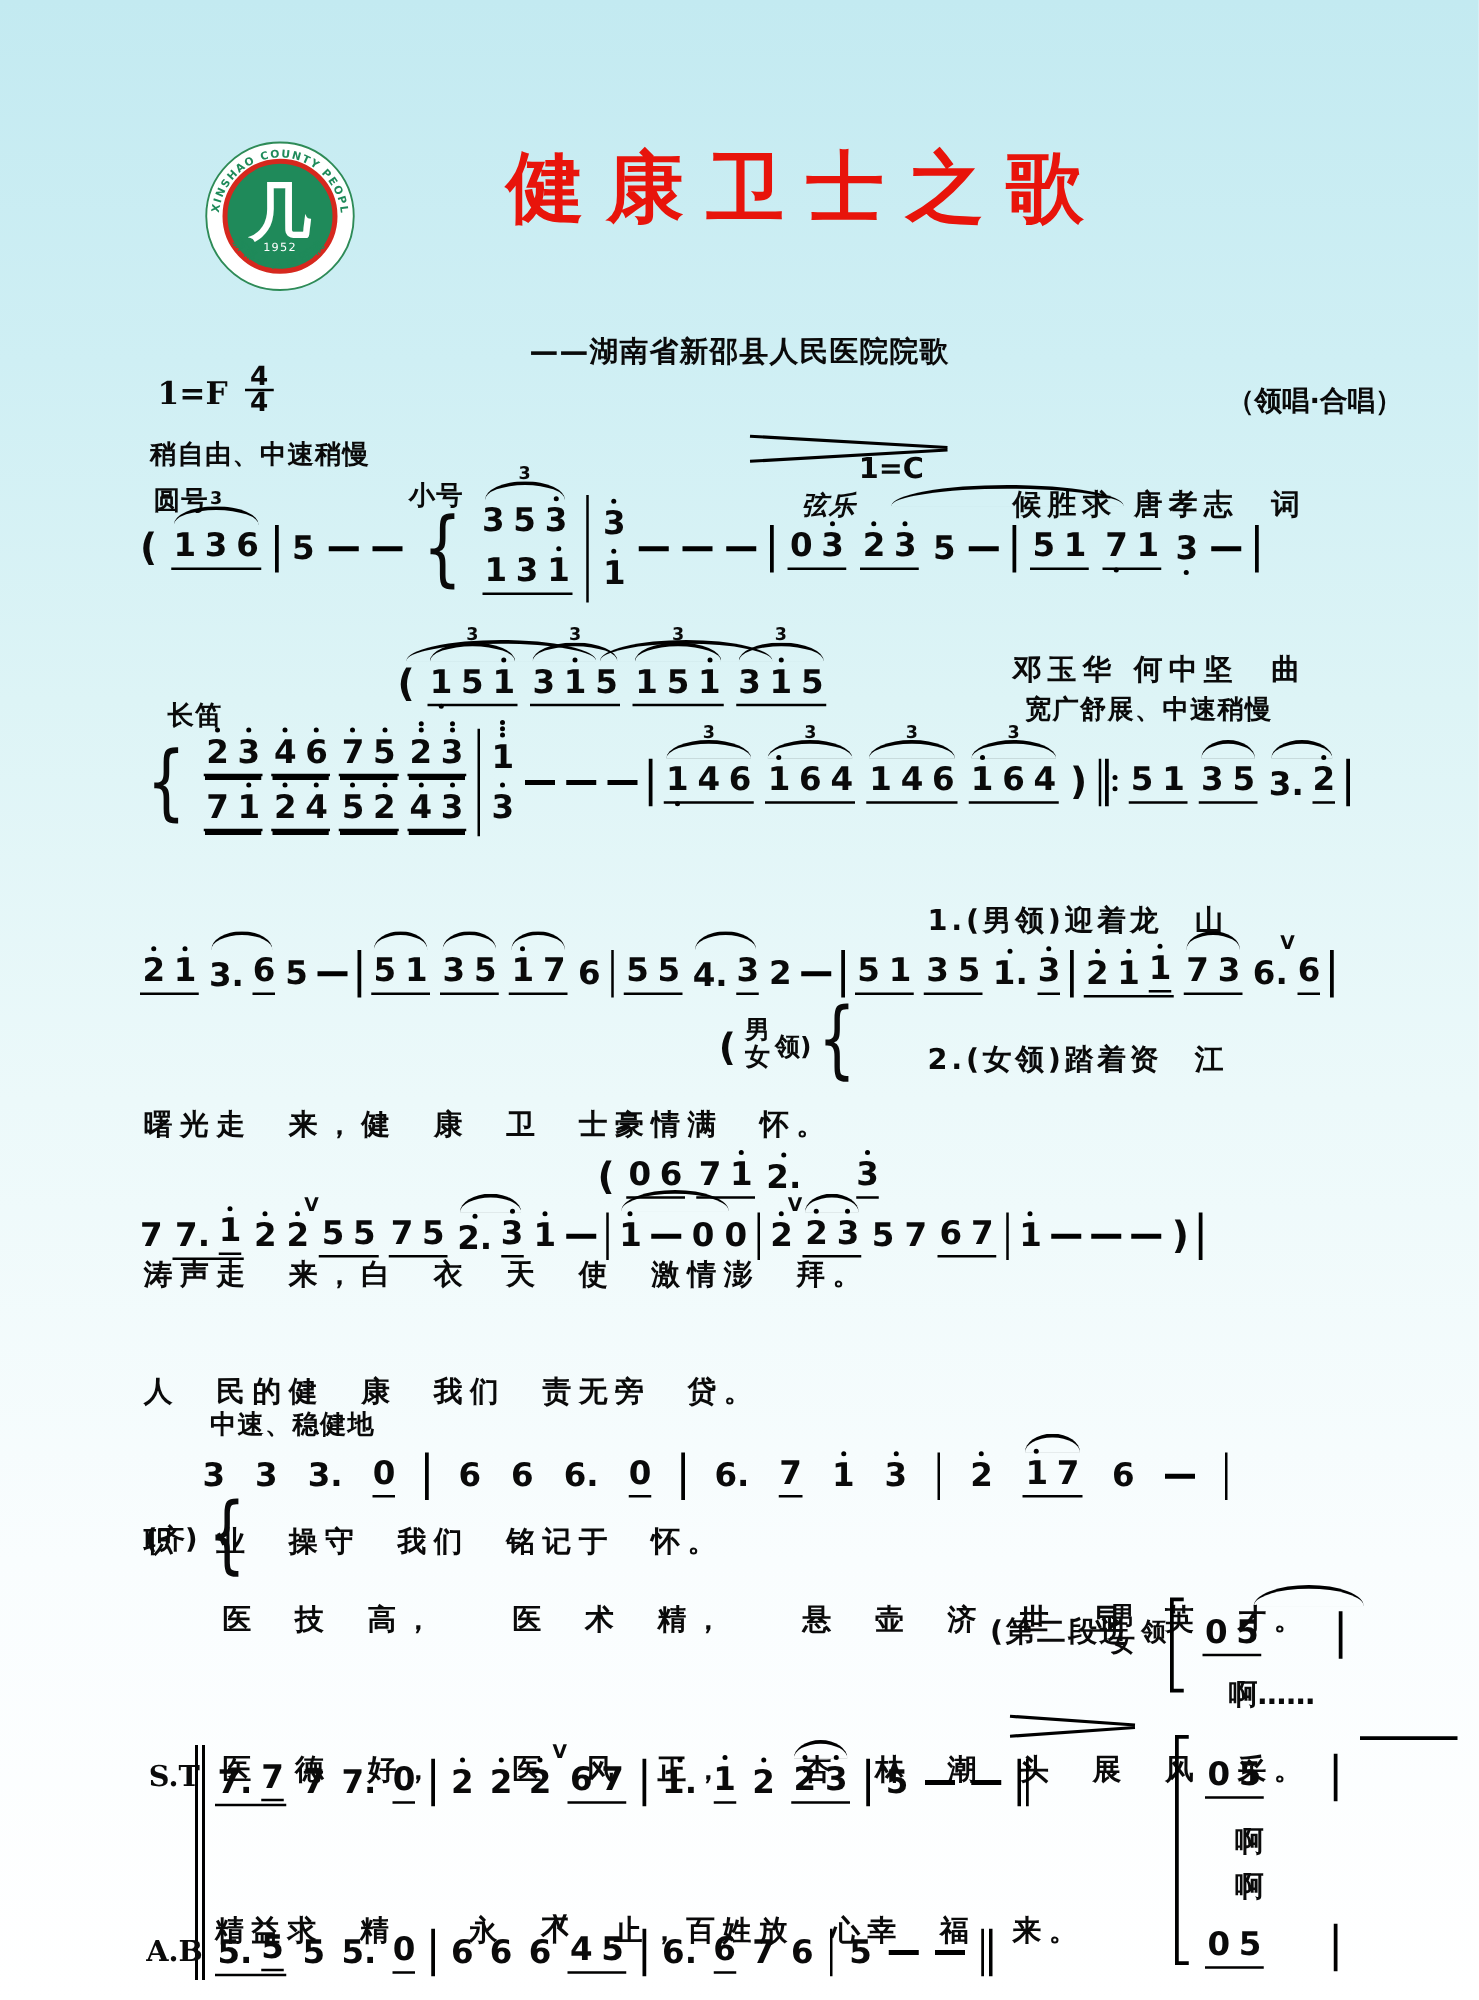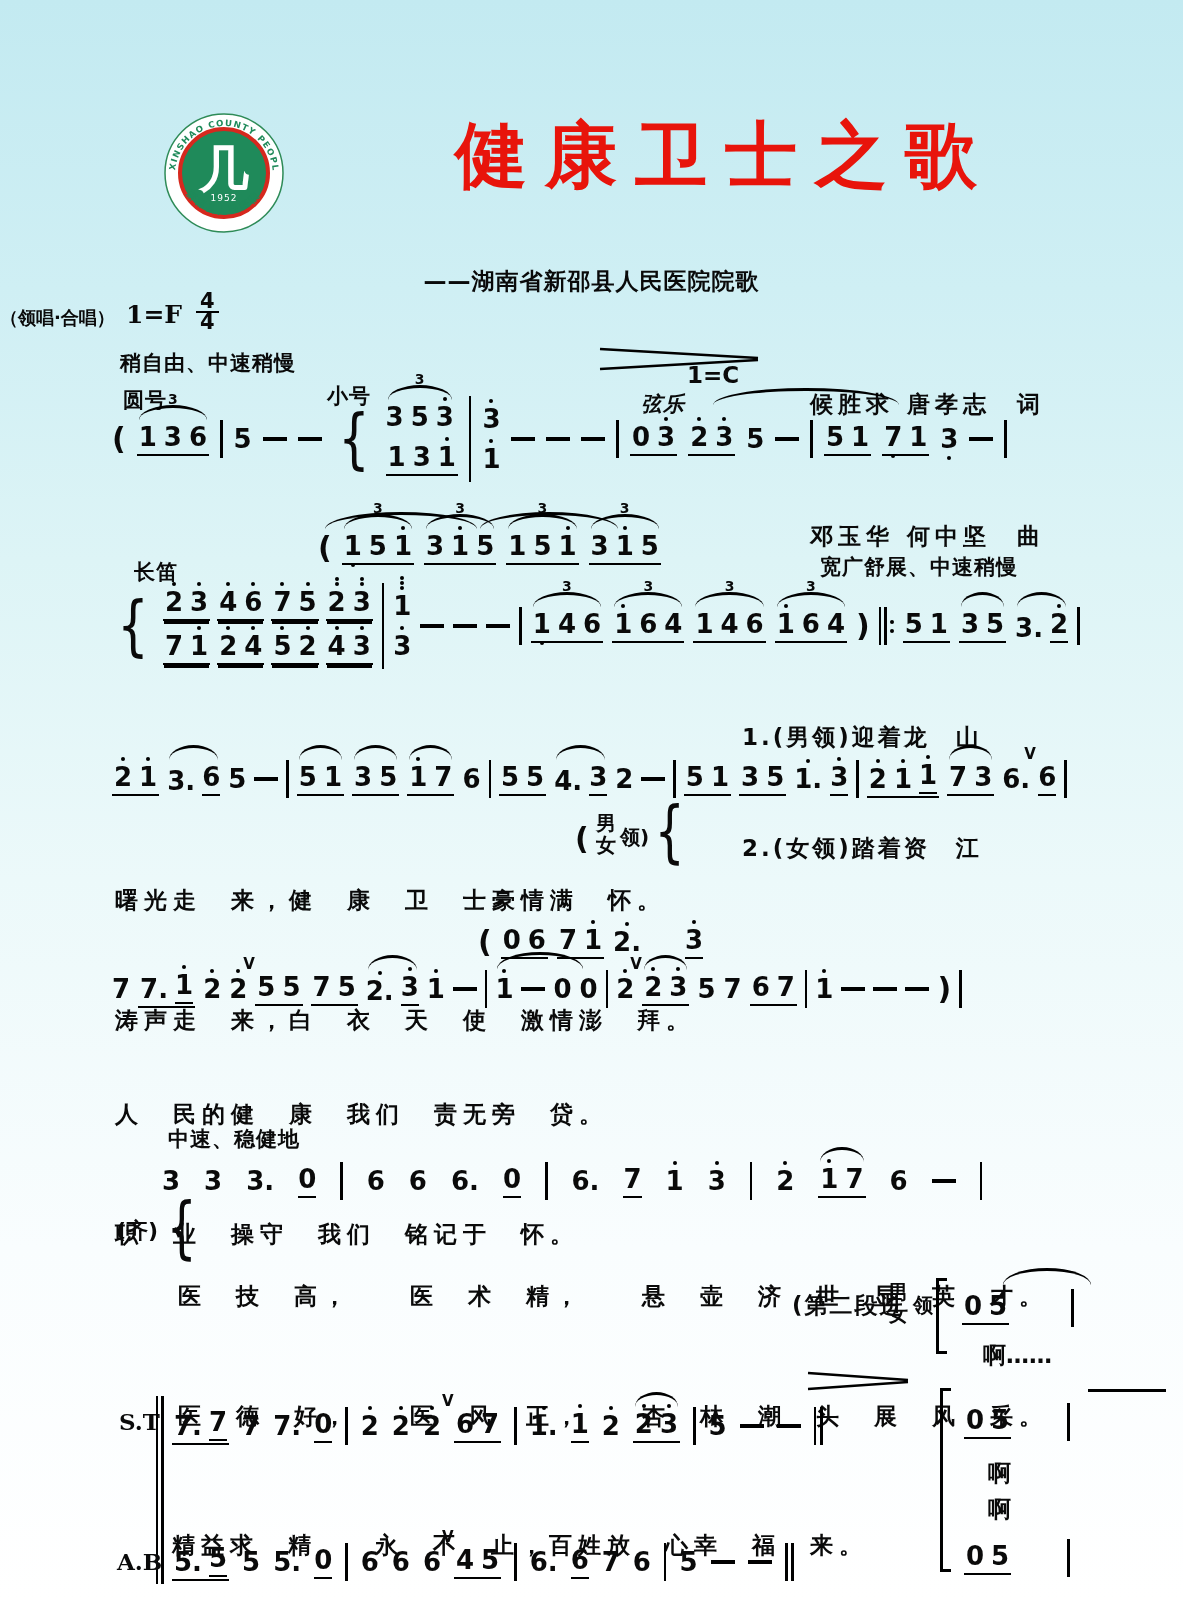--- a/index.html
+++ b/index.html
@@ -3,24 +3,24 @@
 <meta charset="utf-8">
 <style>
   html,body{margin:0;padding:0;}
   body{
     width:1183px;height:1600px;position:relative;overflow:hidden;
     background:linear-gradient(180deg,#c3eaf1 0%,#cfeff4 18%,#ddf4f6 35%,#ecf9fa 55%,#f9fdfe 78%,#ffffff 100%);
     font-family:"DejaVu Sans","Liberation Sans",sans-serif;color:#0a0a0a;
   }
   .abs{position:absolute;}
   
-  .title{font-size:72px;font-weight:bold;letter-spacing:18px;color:#e8140b;text-align:right;
+  .title{font-size:62px;font-weight:bold;letter-spacing:18px;color:#e8140b;text-align:center;
          font-family:"DejaVu Serif","Liberation Serif",serif;white-space:nowrap;}
   .subtitle{font-size:23px;font-weight:bold;text-align:center;letter-spacing:1px;}
-  .perf{font-size:18px;font-weight:bold;text-align:left;}
+  .perf{font-size:22px;font-weight:bold;text-align:right;}
   .credits{font-size:23px;font-weight:bold;font-family:"DejaVu Serif","Liberation Serif",serif;
            letter-spacing:5px;line-height:44px;white-space:pre;}
   .keysig{font-size:25px;font-weight:bold;font-family:"DejaVu Serif","Liberation Serif",serif;}
   .frac{display:inline-block;text-align:center;font-size:21px;font-weight:bold;line-height:19px;vertical-align:middle;}
   .frac .fx{display:block;padding:0 4px;}
   .frac .ft{border-bottom:2px solid #000;}
   .tempo{font-size:21px;font-weight:bold;letter-spacing:1px;}
   .lbl{font-size:21px;font-weight:bold;letter-spacing:1px;}
   .lbl-lat{font-size:23px;font-weight:bold;font-family:"DejaVu Serif","Liberation Serif",serif;}
   

